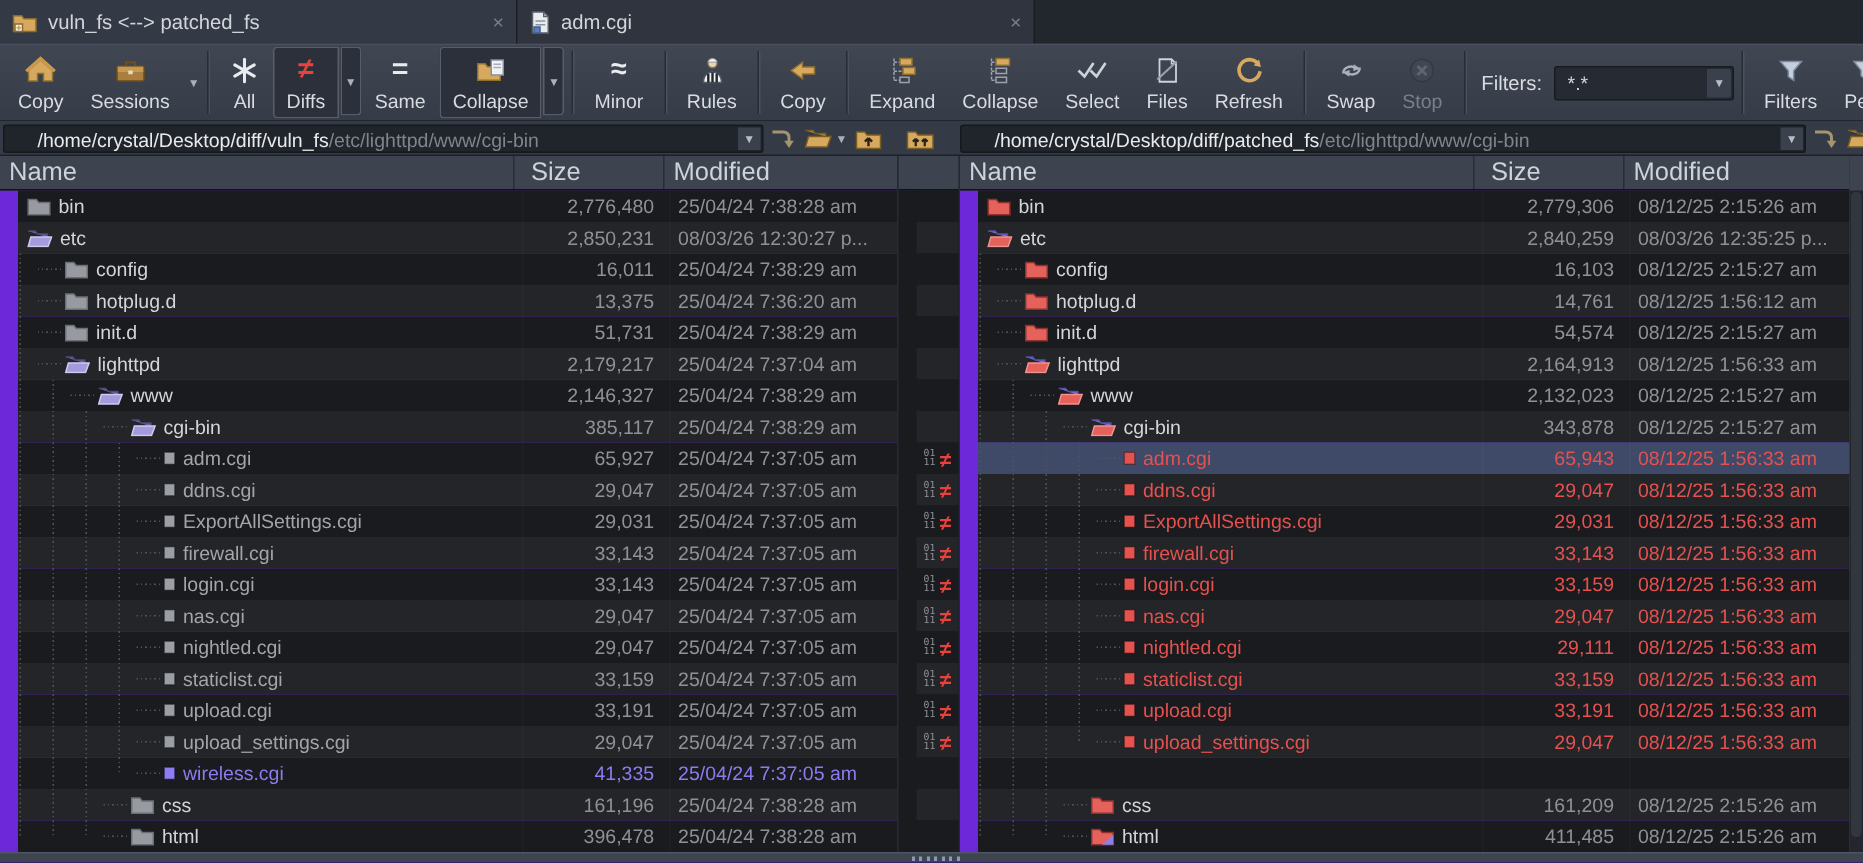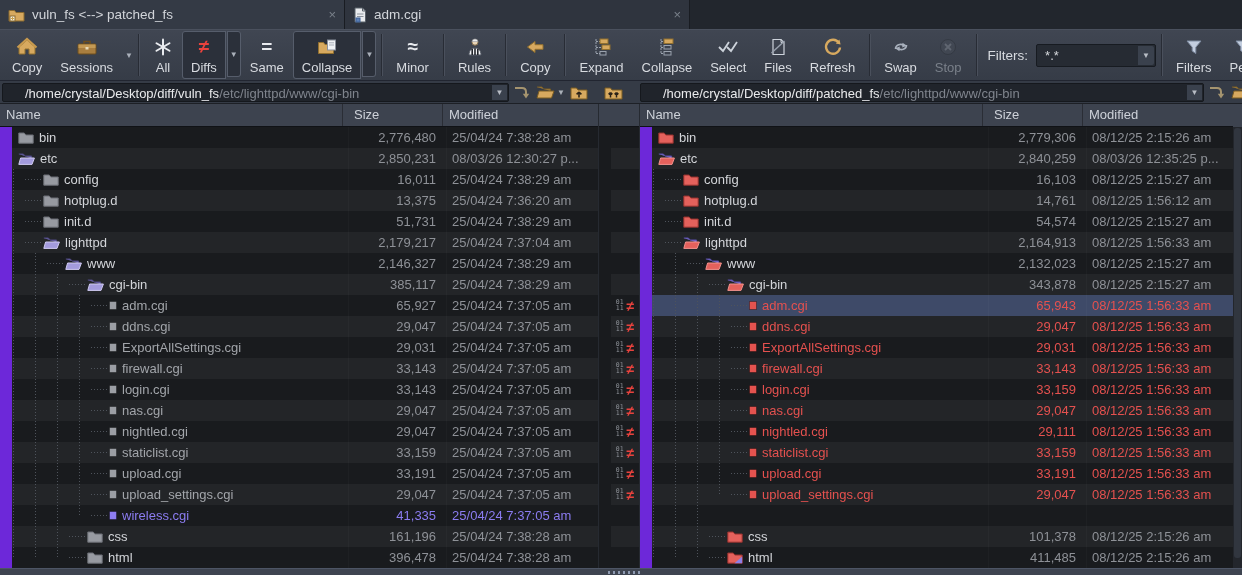--- a/index.html
+++ b/index.html
@@ -51,21 +51,21 @@
   .picon{width:24px;height:21px;display:flex;align-items:center;justify-content:center;flex:none;}
   .pico-drop{width:10px;color:#aab0b8;font-size:8px;display:flex;align-items:center;flex:none;}
   
   .grid{position:absolute;top:104px;left:0;width:1242px;height:464px;display:flex;}
   .panel{position:relative;box-sizing:border-box;}
   .panelL{width:598px;}
   .panelM{width:42px;border-left:1px solid #262a31;border-right:1px solid #262a31;background:#191b1e;}
   .panelR{width:593px;}
   .panelS{width:9px;background:#23262c;}
   .hdrrow{display:flex;height:23px;background:#3d434f;border-bottom:1px solid #101216;box-sizing:border-box;}
-  .hcell{box-sizing:border-box;font-size:13px;line-height:22px;color:#ced2d9;
+  .hcell{box-sizing:border-box;font-size:17px;line-height:22px;color:#ced2d9;
          border-right:1px solid #2a2d35;overflow:hidden;white-space:nowrap;}
   .hname{width:343px;padding-left:6px;}
   .hsize{width:100px;padding-left:11px;}
   .hmod{width:155px;padding-left:6px;border-right:none;}
   .panelR .hmod{width:150px;}
   .hmid{height:23px;background:#3d434f;border-bottom:1px solid #101216;box-sizing:border-box;}
   .body{position:relative;padding-left:12px;}
   .row{display:flex;height:21px;font-size:13px;line-height:21px;box-sizing:border-box;}
   .row.even{background:#191b1e;}
   .row.odd{background:#232528;}
@@ -1097,21 +1097,21 @@
             <div class="c-name">
               <span class="indent" style="width: 57px;"></span>
               <span class="conn"></span>
               <span class="ricon">
                 <svg width="16" height="13" viewBox="0 0 16 13">
                   <path d="M0.8 2 h5.4 l1.6 2 h7.4 v8.2 H0.8 Z" fill="#e4615c" stroke="#93302d" stroke-width="1"></path>
                 </svg>
               </span>
               <span class="nm">css</span>
             </div>
-            <div class="c-size">101,378</div>
+            <div class="c-size">161,209</div>
             <div class="c-mod">08/12/25 2:15:26 am</div>
           </div>
           <div class="row even st-norm">
             <div class="c-name">
               <span class="indent" style="width: 57px;"></span>
               <span class="conn"></span>
               <span class="ricon">
                 <svg width="16" height="13" viewBox="0 0 16 13">
                   <path d="M0.8 2 h5.4 l1.6 2 h7.4 v8.2 H0.8 Z" fill="#e4615c" stroke="#93302d" stroke-width="1"></path>
                   <path d="M15.2 5.5 V12.2 H7.5 Z" fill="#8d7fe6"></path>

